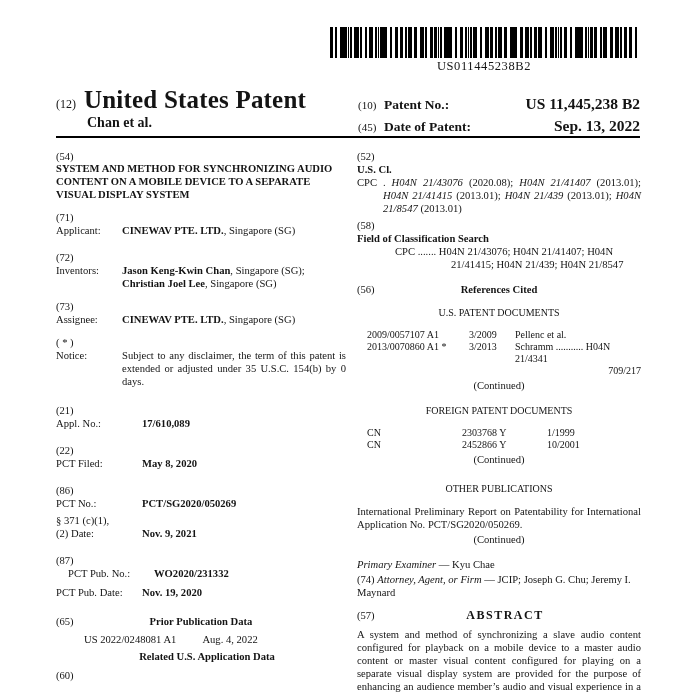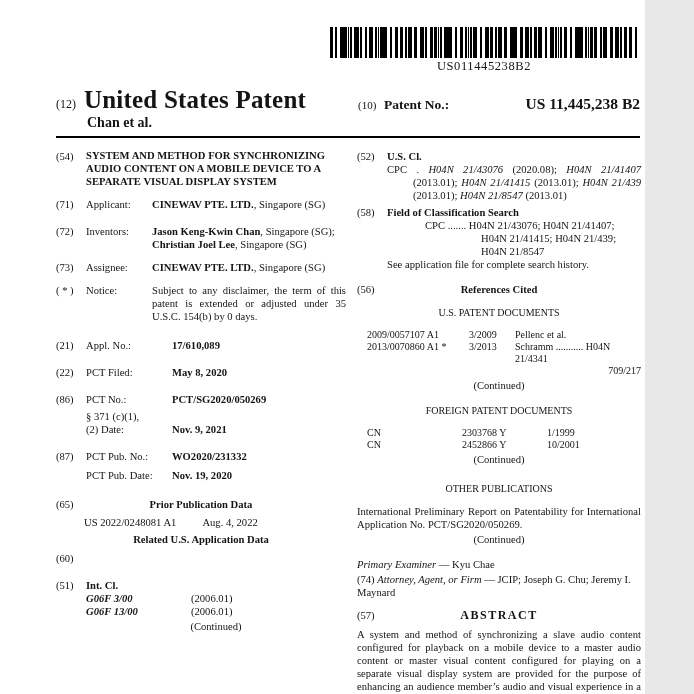--- a/index.html
+++ b/index.html
@@ -1,16 +1,16 @@
 <!DOCTYPE html>
 <html><head>
 <meta charset="utf-8">
 <style>
   html,body{margin:0;padding:0;background:#e8e8e8;}
-  .page{position:relative;width:645px;height:694px;background:#ffffff;color:#141414;
+  .page{position:relative;width:694px;height:694px;background:#ffffff;color:#141414;
         font-family:"Liberation Serif","DejaVu Serif",serif;overflow:hidden;}
 
   
   .barcode{position:absolute;left:330px;top:27px;width:308px;text-align:center;}
   .bars{height:31px;background-color:#fff;
         background-image:
           repeating-linear-gradient(90deg,#000 0 2px,transparent 2px 5px),
           repeating-linear-gradient(90deg,#000 0 1px,transparent 1px 6px),
           repeating-linear-gradient(90deg,#000 0 3px,transparent 3px 13px);}
   .barcode-label{font-size:12.5px;margin-top:1px;letter-spacing:.6px;}
@@ -26,38 +26,38 @@
   .hr-num{font-size:11px;width:26px;flex-shrink:0;}
   .hr-label{font-size:13.5px;font-weight:bold;}
   .hr-value{margin-left:auto;font-size:15.5px;font-weight:bold;}
   .rule{position:absolute;left:56px;top:136px;width:584px;height:2px;background:#000;}
 
   
   .col{position:absolute;top:150px;font-size:10.6px;line-height:13px;}
   .col-left{left:56px;width:290px;}
   .col-right{left:357px;width:284px;}
 
-  .entry{display:flex;}
+  .entry{display:flex;flex-direction:column;}
   .entry.rel{position:relative;display:block;}
   .num{width:30px;flex-shrink:0;}
   .num.abs{position:absolute;left:0;top:0;width:30px;}
   .ebody{flex:1;min-width:0;}
   .lab-row{display:flex;}
   .lab{width:66px;flex-shrink:0;}
   .lab-wide{width:86px;flex-shrink:0;}
   .val{flex:1;}
 
   .b{font-weight:bold;}
   .bi{font-weight:normal;font-style:italic;}
   .i{font-style:italic;}
   .center{text-align:center;}
   .just{text-align:justify;}
   .small{font-size:10px;}
 
-  .mb2{margin-bottom:2px;} .mb4{margin-bottom:4px;} .mb6{margin-bottom:6px;} .mb10{margin-bottom:10px;} .mb12{margin-bottom:12px;justify-content:flex-end;}
+  .mb2{margin-bottom:2px;} .mb4{margin-bottom:4px;} .mb6{margin-bottom:6px;margin-left:12px;} .mb10{margin-bottom:10px;} .mb12{margin-bottom:12px;justify-content:flex-end;}
   .mb14{margin-bottom:14px;} .mb16{margin-bottom:16px;}
   .mt2{margin-top:2px;} .mt4{margin-top:4px;} .mt6{margin-top:6px;}
 
   .cpc{padding-left:26px;text-indent:-26px;text-align:justify;}
   .cpc2{padding-left:56px;text-indent:-56px;margin-left:38px;}
   .pubrow{display:flex;padding-left:28px;margin-top:5px;}
   .pubrow .date{margin-left:26px;}
   .iclrow{display:flex;}
   .iclcode{width:105px;font-weight:bold;font-style:italic;flex-shrink:0;}
   .ustable{padding-left:10px;}
@@ -84,20 +84,25 @@
     </div>
     <div class="authors">Chan et al.</div>
   </div>
 
   <div class="header-right">
     <div class="hr-row">
       <span class="hr-num">(10)</span>
       <span class="hr-label">Patent No.:</span>
       <span class="hr-value">US 11,445,238 B2</span>
     </div>
+    <div class="hr-row">
+      <span class="hr-num">(45)</span>
+      <span class="hr-label">Date of Patent:</span>
+      <span class="hr-value">Sep. 13, 2022</span>
+    </div>
   </div>
 
   <div class="rule"></div>
 
   <div class="col col-left">
 
     <div class="entry mb10">
       <span class="num">(54)</span>
       <div class="ebody title54">SYSTEM AND METHOD FOR SYNCHRONIZING AUDIO CONTENT ON A MOBILE DEVICE TO A SEPARATE VISUAL DISPLAY SYSTEM</div>
     </div>
@@ -220,21 +225,20 @@
         <div class="b">U.S. Cl.</div>
         <div class="cpc"><span>CPC . </span><span class="bi">H04N 21/43076</span><span> (2020.08); </span><span class="bi">H04N 21/41407</span><span> (2013.01); </span><span class="bi">H04N 21/41415</span><span> (2013.01); </span><span class="bi">H04N 21/439</span><span> (2013.01); </span><span class="bi">H04N 21/8547</span><span> (2013.01)</span></div>
       </div>
     </div>
 
     <div class="entry mb12">
       <span class="num">(58)</span>
       <div class="ebody">
         <div class="b">Field of Classification Search</div>
         <div class="cpc2">CPC ....... H04N 21/43076; H04N 21/41407; H04N 21/41415; H04N 21/439; H04N 21/8547</div>
-        <div>See application file for complete search history.</div>
       </div>
     </div>
 
     <div class="entry rel mb10 mt6">
       <span class="num abs">(56)</span>
       <div class="center b">References Cited</div>
     </div>
 
     <div class="center small mb10">U.S. PATENT DOCUMENTS</div>
 

